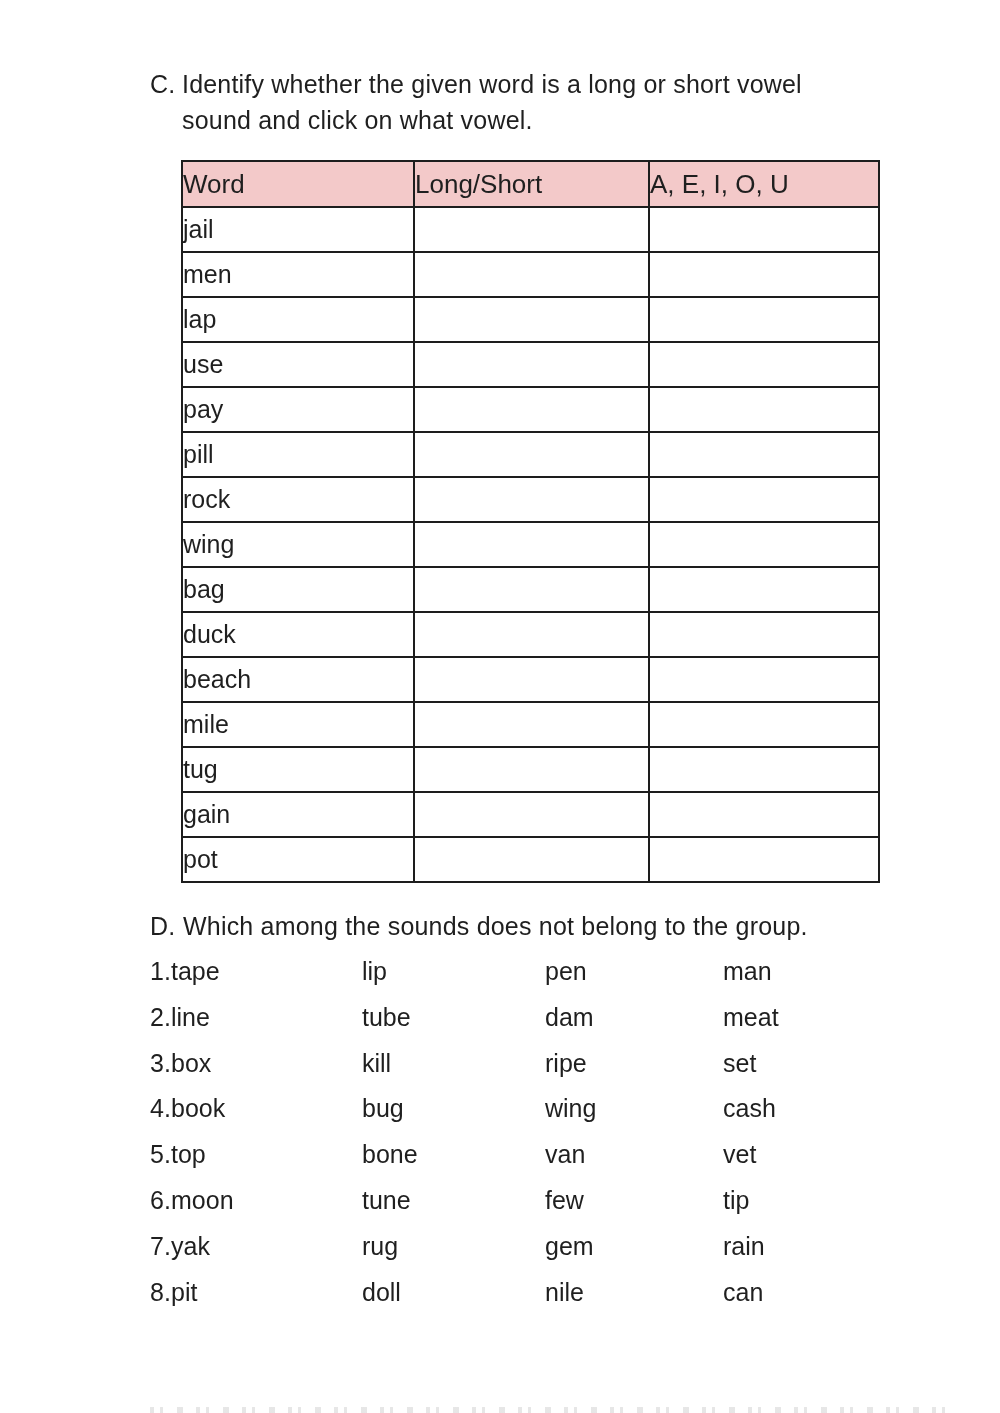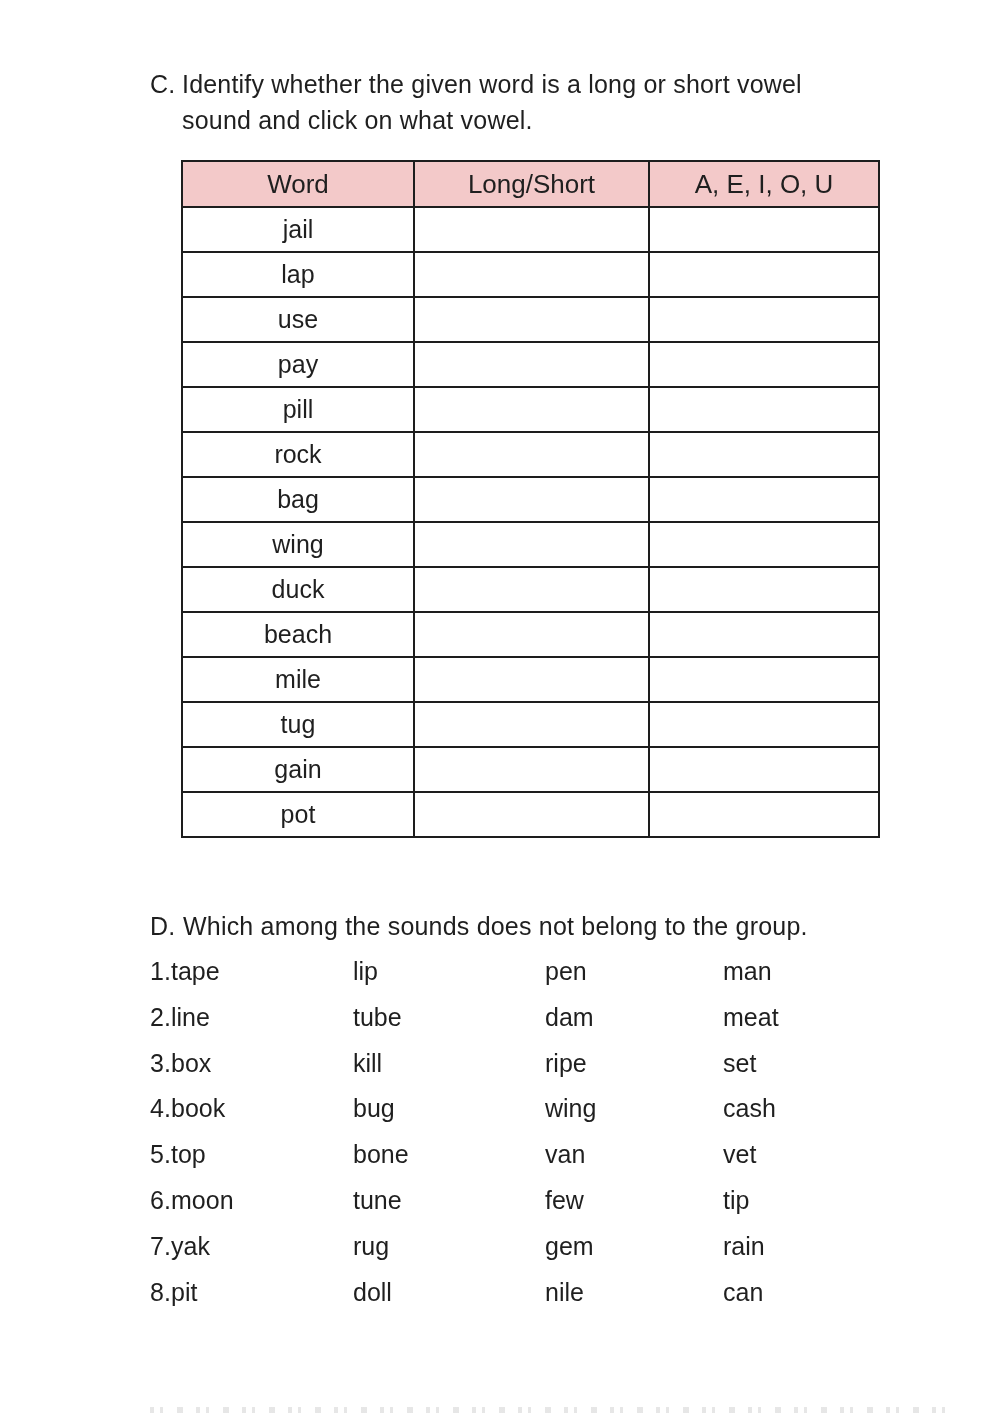--- a/index.html
+++ b/index.html
@@ -35,21 +35,21 @@
     width:697px;
     border-collapse:collapse;
     table-layout:fixed;
   }
   .vowel-table col.c1{width:232px;}
   .vowel-table col.c2{width:235px;}
   .vowel-table col.c3{width:230px;}
   .vowel-table th,
   .vowel-table td{
     border:2px solid var(--border);
-    text-align:center;
+    text-align:left;
     vertical-align:middle;
     padding:0;
   }
   .vowel-table th{
     background:var(--header-bg);
     height:44px;
     font-size:26px;
     font-weight:normal;
   }
   .vowel-table td{
@@ -67,21 +67,21 @@
     width:780px;
   }
   .d-row{
     position:relative;
     height:45.8px;
     font-size:25px;
   }
   .d-row span{position:absolute;top:6px;white-space:nowrap;}
   .d-row .num{left:0;}
   .d-row .w1{left:21px;}
-  .d-row .w2{left:203px;}
+  .d-row .w2{left:212px;}
   .d-row .w3{left:395px;}
   .d-row .w4{left:573px;}
   
   .cutoff{
     position:absolute;
     left:150px;top:1407px;
     width:800px;height:6px;
     opacity:.12;
     background:repeating-linear-gradient(90deg,
       #333 0 4px, transparent 4px 10px,
@@ -113,20 +113,25 @@
       <th>A, E, I, O, U</th>
     </tr>
   </thead>
   <tbody>
     <tr>
         <td>jail</td>
         <td></td>
         <td></td>
       </tr>
     <tr>
+        <td>men</td>
+        <td></td>
+        <td></td>
+      </tr>
+    <tr>
         <td>lap</td>
         <td></td>
         <td></td>
       </tr>
     <tr>
         <td>use</td>
         <td></td>
         <td></td>
       </tr>
     <tr>
@@ -138,26 +143,26 @@
         <td>pill</td>
         <td></td>
         <td></td>
       </tr>
     <tr>
         <td>rock</td>
         <td></td>
         <td></td>
       </tr>
     <tr>
+        <td>wing</td>
+        <td></td>
+        <td></td>
+      </tr>
+    <tr>
         <td>bag</td>
-        <td></td>
-        <td></td>
-      </tr>
-    <tr>
-        <td>wing</td>
         <td></td>
         <td></td>
       </tr>
     <tr>
         <td>duck</td>
         <td></td>
         <td></td>
       </tr>
     <tr>
         <td>beach</td>

